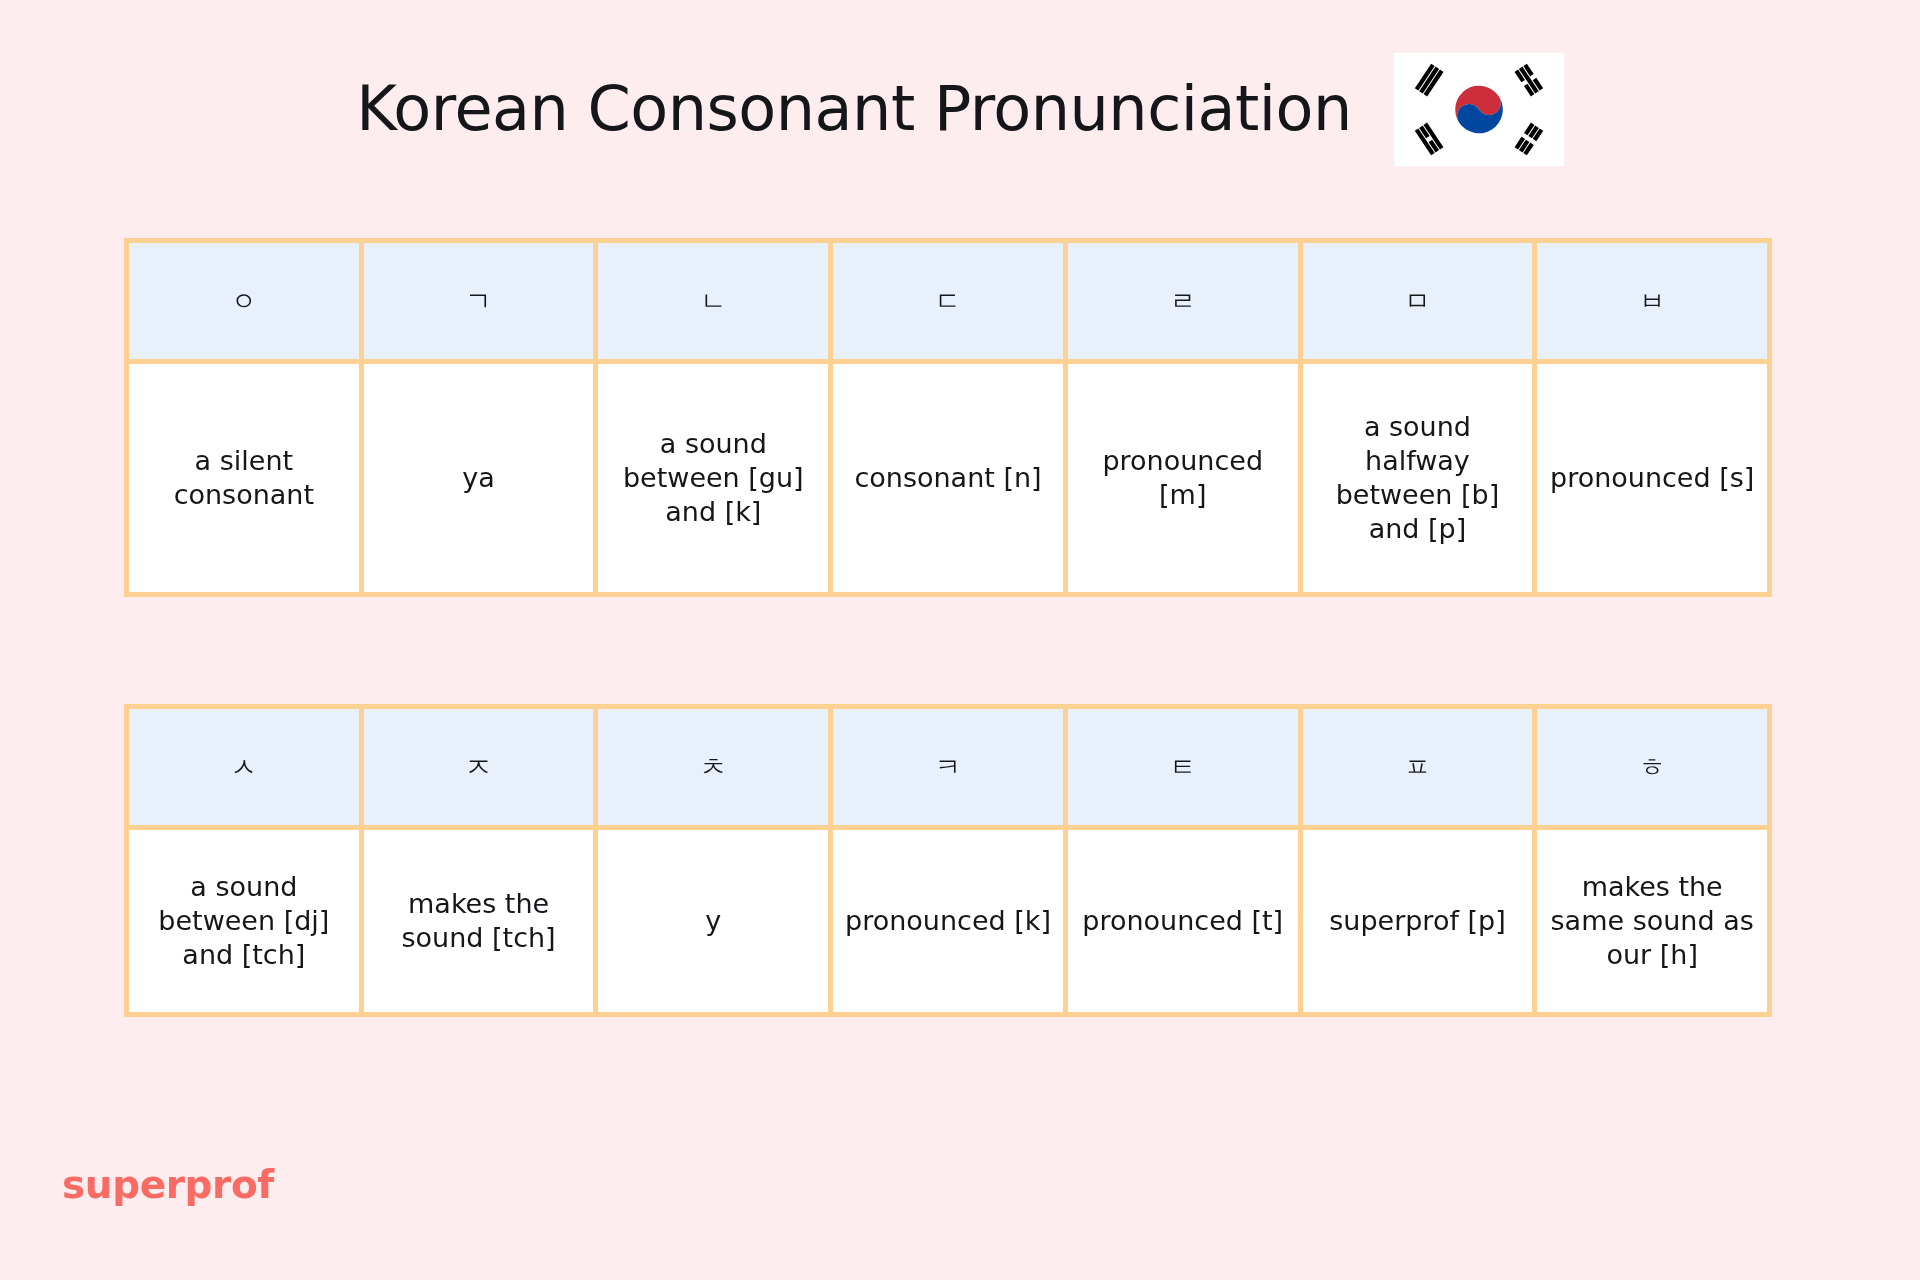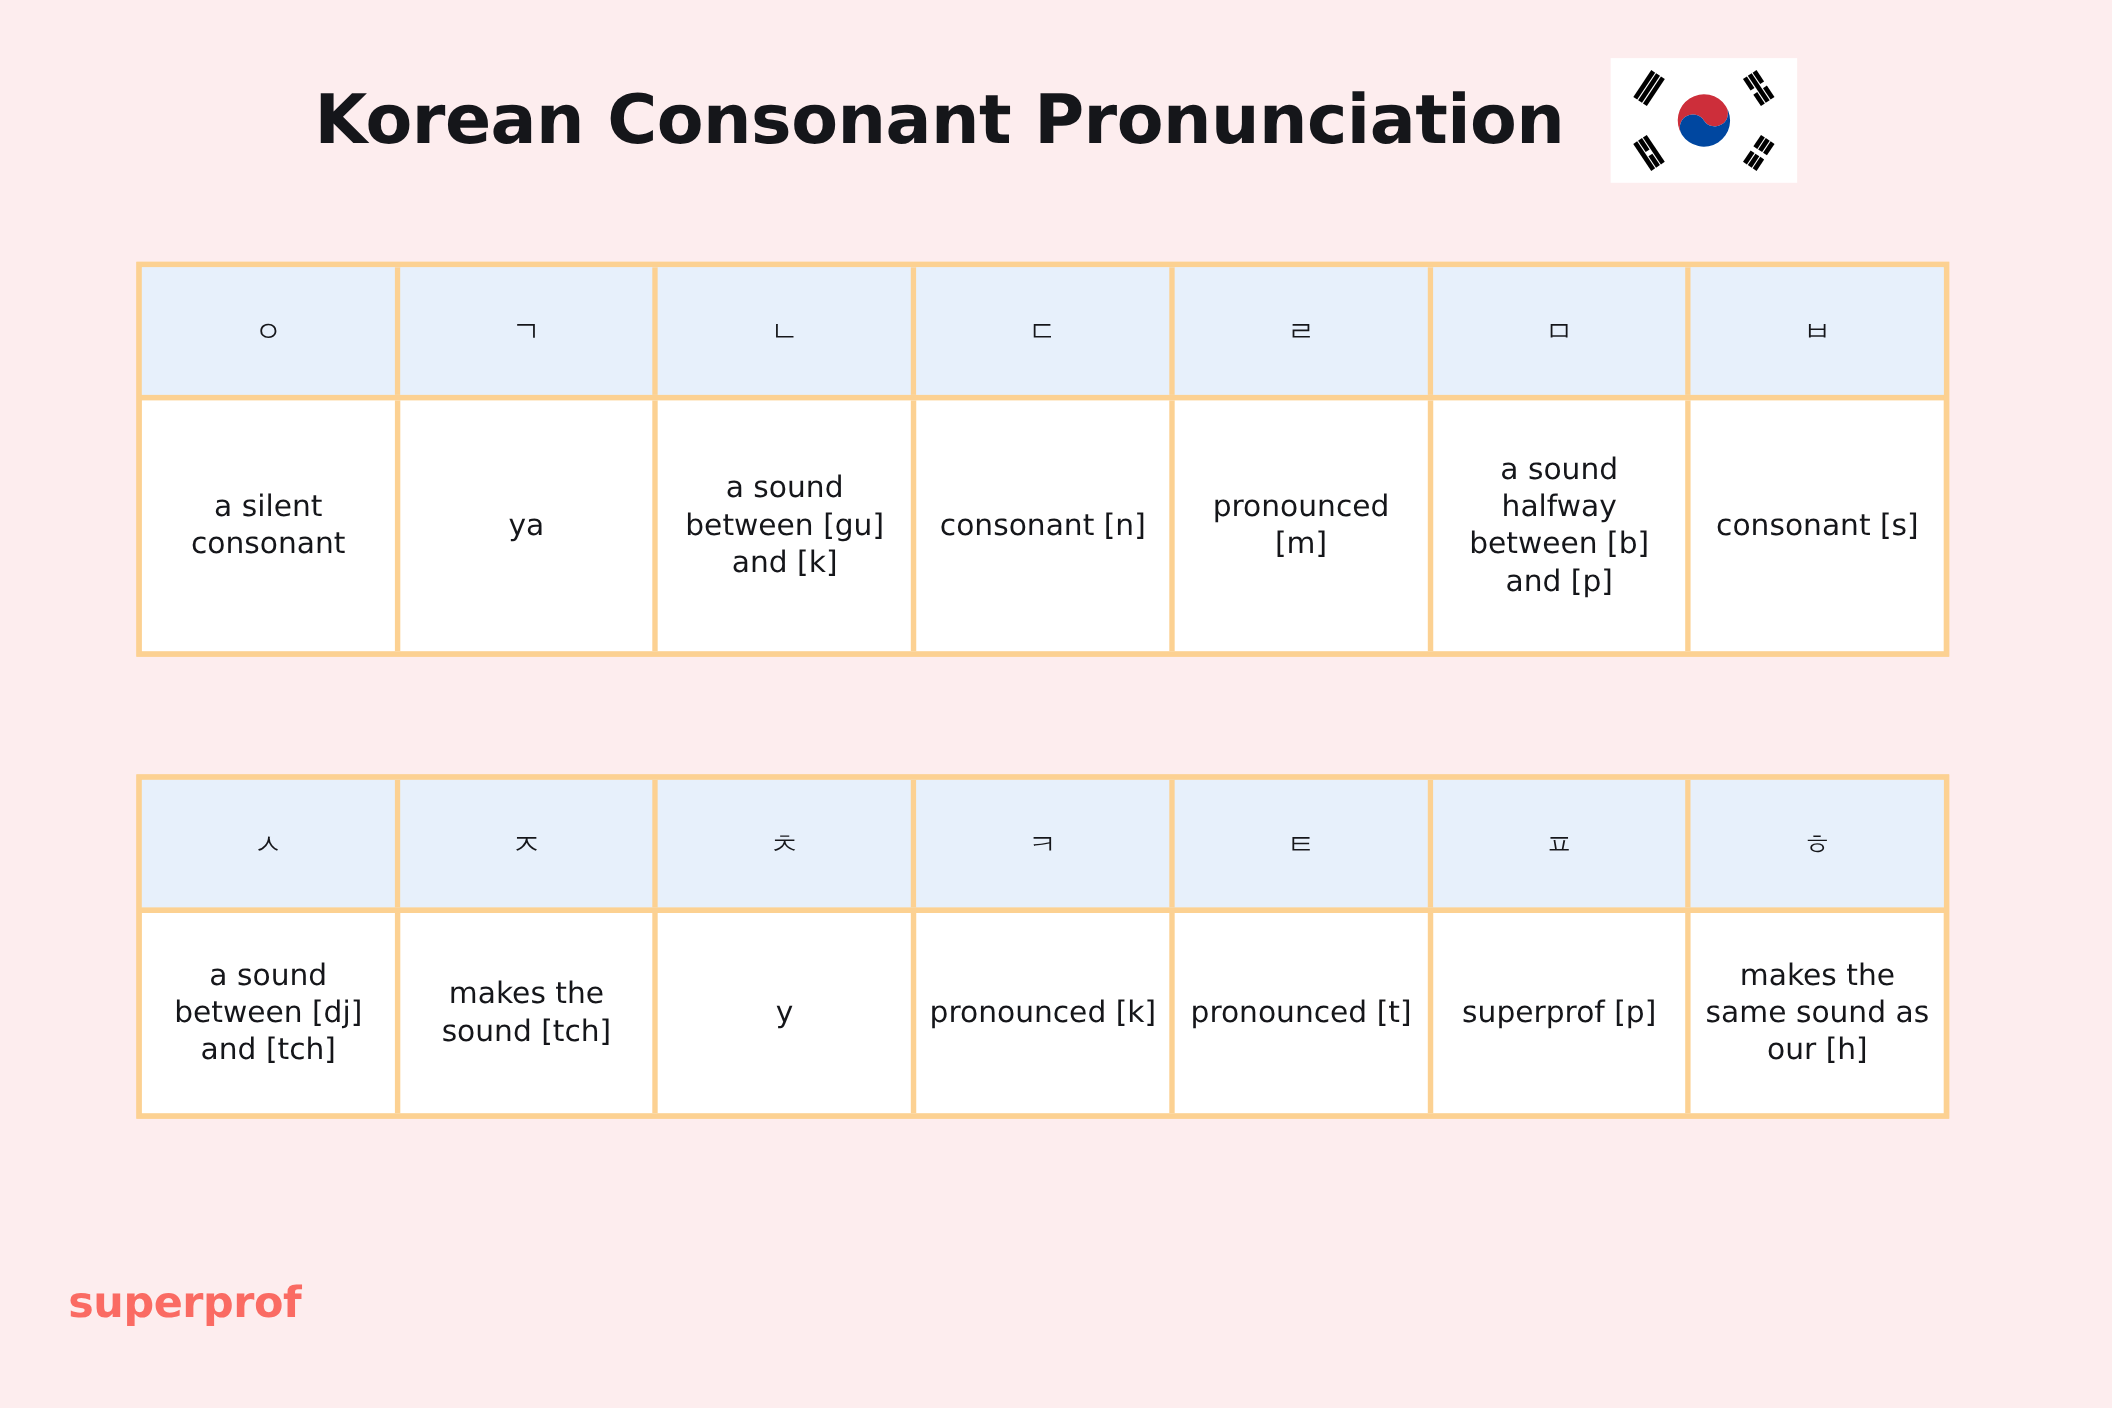--- a/index.html
+++ b/index.html
@@ -23,21 +23,21 @@
     left: 0;
     width: 1920px;
     height: 130px;
     display: flex;
     align-items: center;
     justify-content: center;
     gap: 42px;
   }
   .page-title {
     font-size: 62px;
-    font-weight: 700;
+    font-weight: 400;
     color: #15161a;
     letter-spacing: -0.5px;
     line-height: 1.05;
     white-space: nowrap;
     margin: 0;
     font-family: "DejaVu Sans", sans-serif;
   }
 
   
   .flag-wrap {
@@ -208,21 +208,21 @@
     <div class="t-cell">
         <span class="cell-text">consonant [n]</span>
       </div>
     <div class="t-cell">
         <span class="cell-text">pronounced [m]</span>
       </div>
     <div class="t-cell">
         <span class="cell-text">a sound halfway between [b] and [p]</span>
       </div>
     <div class="t-cell">
-        <span class="cell-text">consonant [s]</span>
+        <span class="cell-text">pronounced [s]</span>
       </div>
   </div>
 </div>
 
 <div class="table-block" id="table-2">
   <div class="t-row header-row">
     <div class="t-cell">
         <span class="cell-text">ㅅ</span>
       </div>
     <div class="t-cell">

